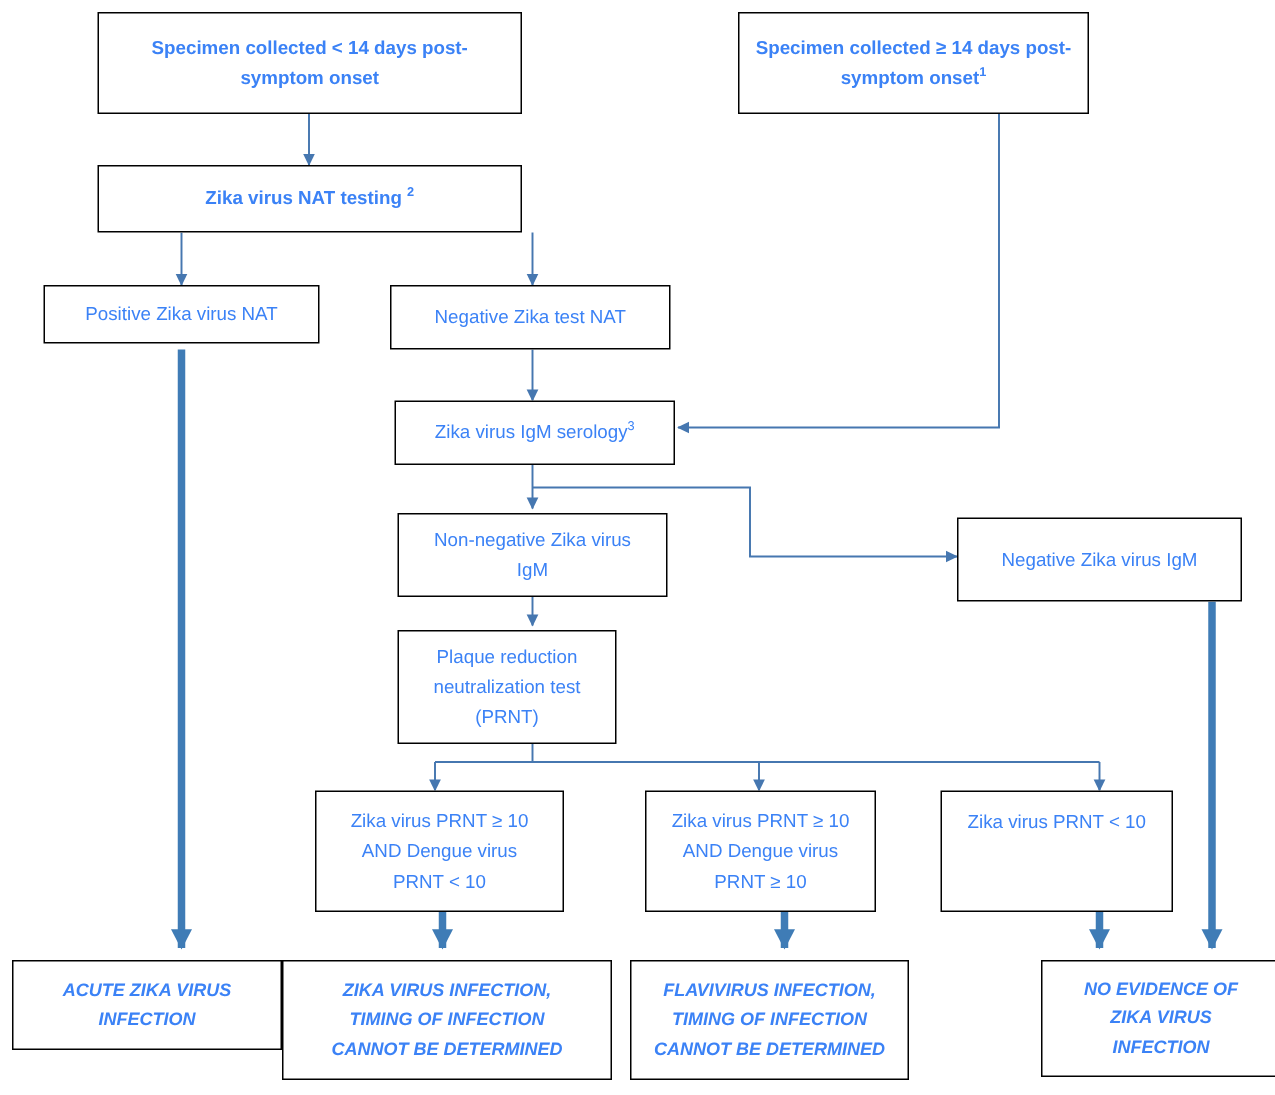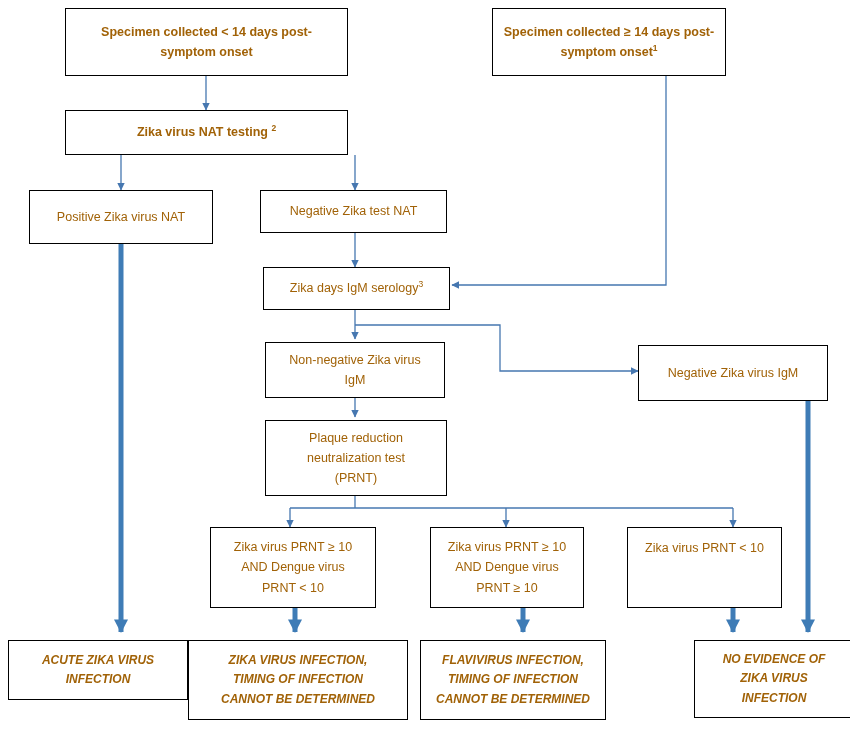--- a/index.html
+++ b/index.html
@@ -17,21 +17,21 @@
   }
   .node {
     position: absolute;
     box-sizing: border-box;
     border: 1px solid #000000;
     background: #ffffff;
     display: flex;
     align-items: center;
     justify-content: center;
     text-align: center;
-    color: #a16207;
+    color: #3b82f6;
     font-size: 12.5px;
     line-height: 1.62;
     padding: 2px 6px;
     z-index: 3;
   }
   .node.bold   { font-weight: bold; font-size: 12.5px; }
   .node.italic { font-style: italic; font-weight: bold; font-size: 12px; }
   .node .txt { display: block; width: 100%; white-space: pre-line; }
   sup { font-size: 0.68em; vertical-align: super; line-height: 0; }
 
@@ -108,42 +108,42 @@
 
   <div class="node bold" style="left:492px; top:8px; width:234px; height:68px;">
     <span class="txt"><span>Specimen collected ≥ 14 days post-
 symptom onset</span><sup>1</sup></span>
   </div>
 
   <div class="node" style="left:65px; top:110px; width:283px; height:45px;font-weight:bold;">
     <span class="txt"><span>Zika virus NAT testing </span><sup>2</sup></span>
   </div>
 
-  <div class="node" style="left:29px; top:190px; width:184px; height:54px;">
+  <div class="node" style="left:29px; top:190px; width:184px; height:39px;">
     <span class="txt">Positive Zika virus NAT</span>
   </div>
 
   <div class="node" style="left:260px; top:190px; width:187px; height:43px;">
     <span class="txt">Negative Zika test NAT</span>
   </div>
 
   <div class="node" style="left:263px; top:267px; width:187px; height:43px;">
-    <span class="txt"><span>Zika days IgM serology</span><sup>3</sup></span>
+    <span class="txt"><span>Zika virus IgM serology</span><sup>3</sup></span>
   </div>
 
   <div class="node" style="left:265px; top:342px; width:180px; height:56px;">
     <span class="txt">Non-negative Zika virus
 IgM</span>
   </div>
 
   <div class="node" style="left:638px; top:345px; width:190px; height:56px;">
     <span class="txt">Negative Zika virus IgM</span>
   </div>
 
-  <div class="node" style="left:265px; top:420px; width:182px; height:76px;">
+  <div class="node" style="left:265px; top:420px; width:146px; height:76px;">
     <span class="txt">Plaque reduction
 neutralization test
 (PRNT)</span>
   </div>
 
   <div class="node" style="left:210px; top:527px; width:166px; height:81px;">
     <span class="txt">Zika virus PRNT ≥ 10
 AND Dengue virus
 PRNT &lt; 10</span>
   </div>

